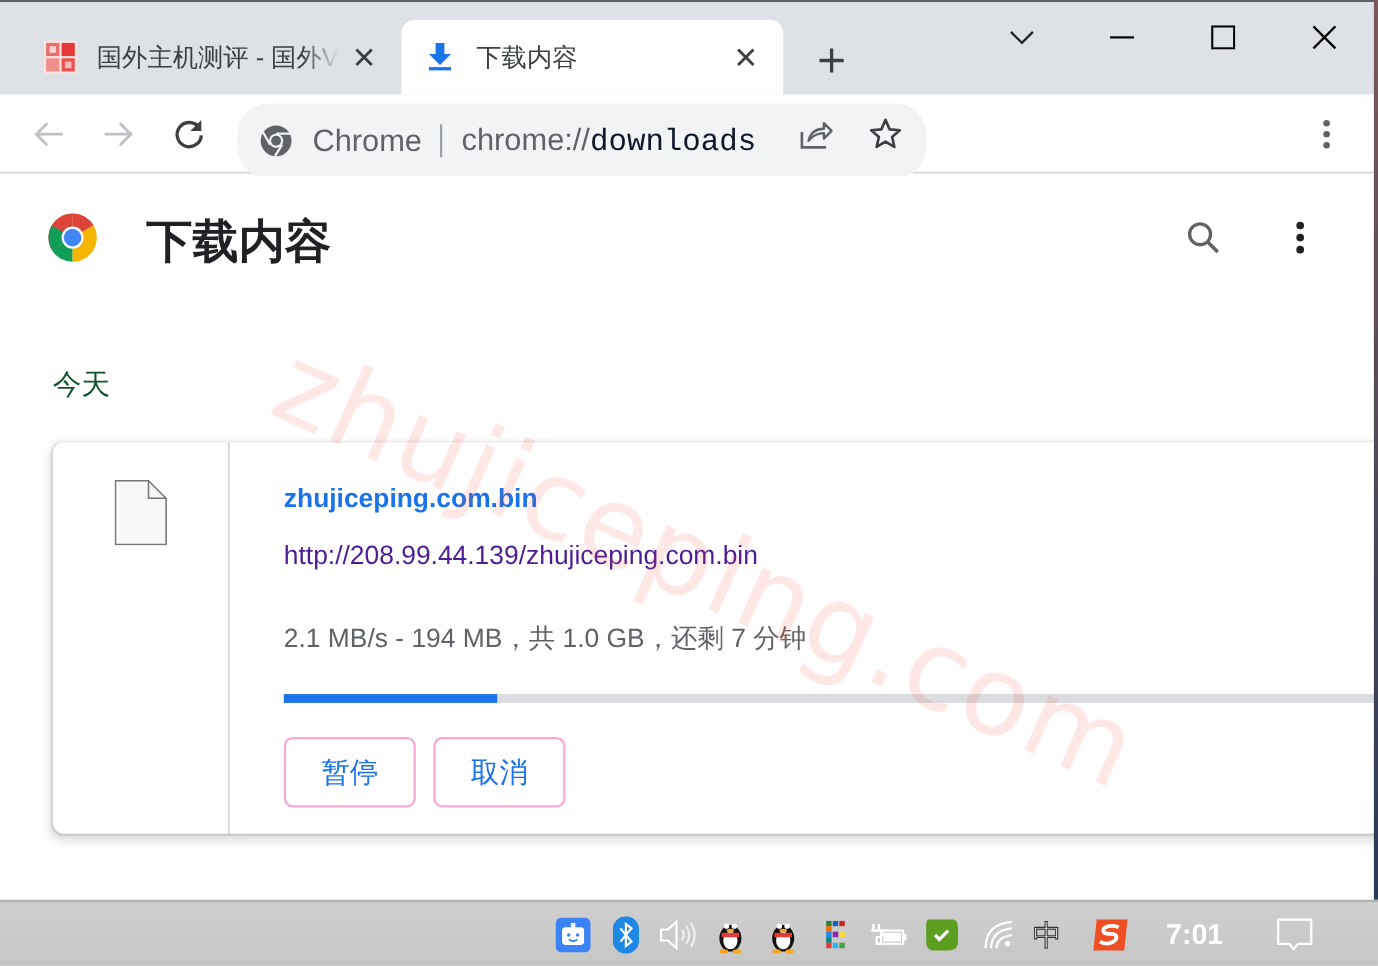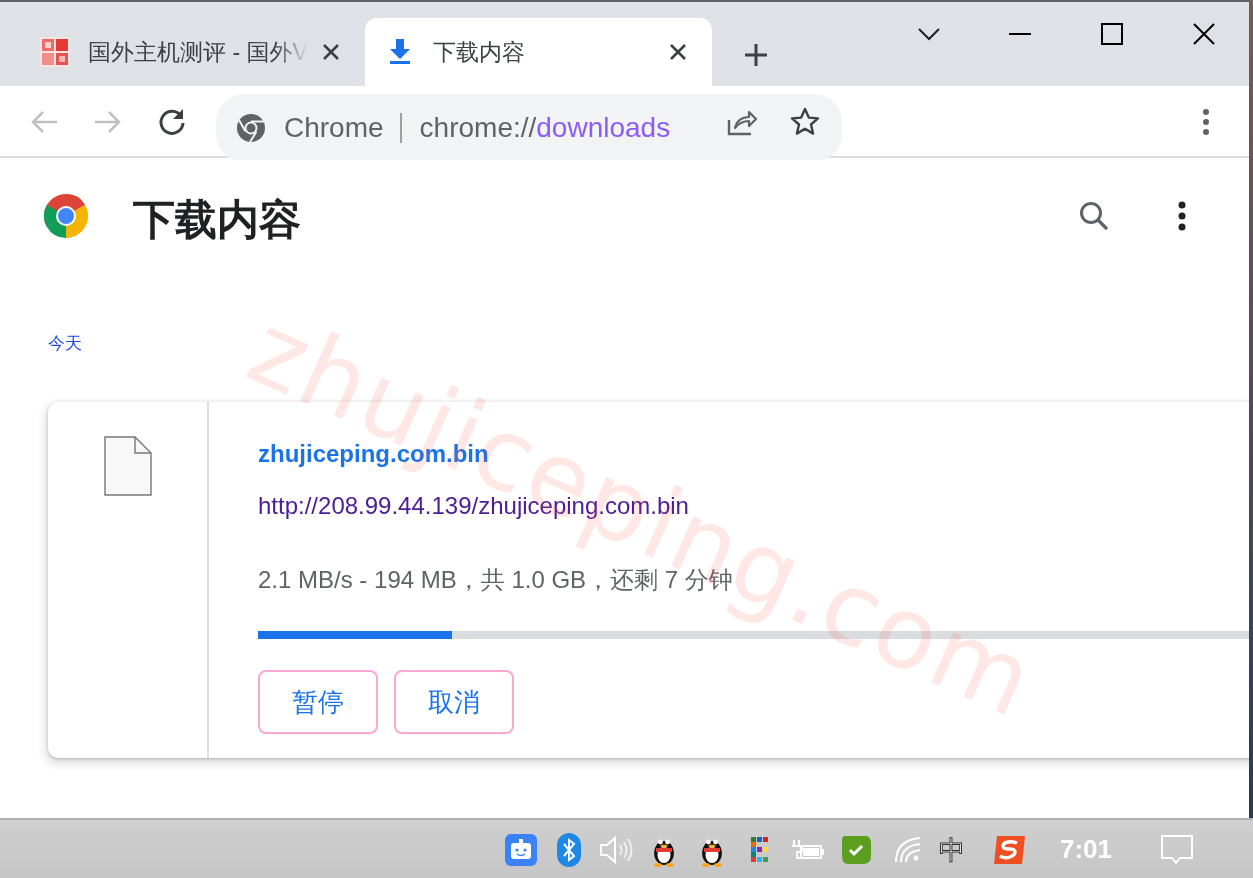--- a/index.html
+++ b/index.html
@@ -16,30 +16,30 @@
   .tab-close { position: absolute; right: 18px; top: 18px; width: 32px; height: 32px; display: flex; align-items: center; justify-content: center; }
   .newtab { position: absolute; left: 735px; top: 32px; width: 42px; height: 42px; display: flex; align-items: center; justify-content: center; }
   .wctl { position: absolute; top: 10px; width: 46px; height: 44px; display: flex; align-items: center; justify-content: center; }
   .toolbar { position: absolute; left: 0; top: 86px; width: 1253px; height: 72px; background: #fff; border-bottom: 2px solid #dadce0; }
   .navbtn { position: absolute; top: 14px; width: 44px; height: 44px; display: flex; align-items: center; justify-content: center; }
   .omnibox { position: absolute; left: 216px; top: 8px; width: 626px; height: 68px; background: #f1f3f4; border-radius: 28px; display: flex; align-items: center; }
   .omni-chrome-icon { margin-left: 20px; width: 30px; height: 30px; }
   .omni-label { font-size: 28px; color: #5f6368; margin-left: 18px; }
   .omni-sep { width: 2px; height: 30px; background: #9aa0a6; margin-left: 16px; }
   .omni-url { font-size: 28px; margin-left: 18px; color: #5f6368; white-space: nowrap; }
-  .omni-url .path { color: #8b5cf6; }
+  .omni-url .path { color: #0f172a; font-family: Liberation Mono, monospace; }
   .omni-icon { position: absolute; top: 10px; width: 36px; height: 36px; display: flex; align-items: center; justify-content: center; }
   .menu-btn { position: absolute; left: 1188px; top: 14px; width: 36px; height: 44px; display: flex; align-items: center; justify-content: center; }
   .page { position: absolute; left: 0; top: 160px; width: 1253px; height: 658px; background: #fff; overflow: hidden; }
   .page-header { position: absolute; left: 0; top: 0; width: 1253px; height: 115px; }
   .page-logo { position: absolute; left: 42px; top: 32px; width: 48px; height: 48px; }
   .page-title { position: absolute; left: 133px; top: 32px; font-size: 42px; color: #202124; }
   .page-search { position: absolute; left: 1070px; top: 32px; width: 48px; height: 48px; display: flex; align-items: center; justify-content: center; }
   .page-more { position: absolute; left: 1160px; top: 32px; width: 44px; height: 48px; display: flex; align-items: center; justify-content: center; }
-  .section-date { position: absolute; left: 48px; top: 172px; font-size: 17px; color: #1d4ed8; }
+  .section-date { position: absolute; left: 48px; top: 172px; font-size: 26px; color: #14532d; }
   .card { position: absolute; left: 48px; top: 242px; width: 1230px; height: 356px; background: #fff; border-radius: 10px; box-shadow: 0 1px 3px rgba(60,64,67,0.3), 0 4px 8px 3px rgba(60,64,67,0.15); }
   .card-iconcol { position: absolute; left: 0; top: 0; width: 161px; height: 356px; border-right: 2px solid #dadce0; }
   .file-icon { position: absolute; left: 56px; top: 34px; width: 48px; height: 60px; }
   .file-name { position: absolute; left: 210px; top: 38px; font-size: 24px; font-weight: bold; color: #1a73e8; }
   .file-url { position: absolute; left: 210px; top: 90px; font-size: 24px; color: #4c1d95; }
   .file-status { position: absolute; left: 210px; top: 162px; font-size: 24px; color: #5f6368; }
   .progress { position: absolute; left: 210px; top: 229px; width: 1020px; height: 8px; background: #dadce0; }
   .progress-fill { height: 8px; background: #1a73e8; }
   .btn { position: absolute; top: 268px; width: 120px; height: 64px; border: 2px solid #f9a8d4; border-radius: 8px; background: #fff; color: #1a73e8; font-size: 26px; display: flex; align-items: center; justify-content: center; }
   .watermark { position: absolute; left: 280px; top: 130px; font-size: 100px; color: rgba(244,67,54,0.13); transform: rotate(24deg); transform-origin: left top; white-space: nowrap; letter-spacing: 2px; pointer-events: none; font-family: "DejaVu Sans", sans-serif; }

